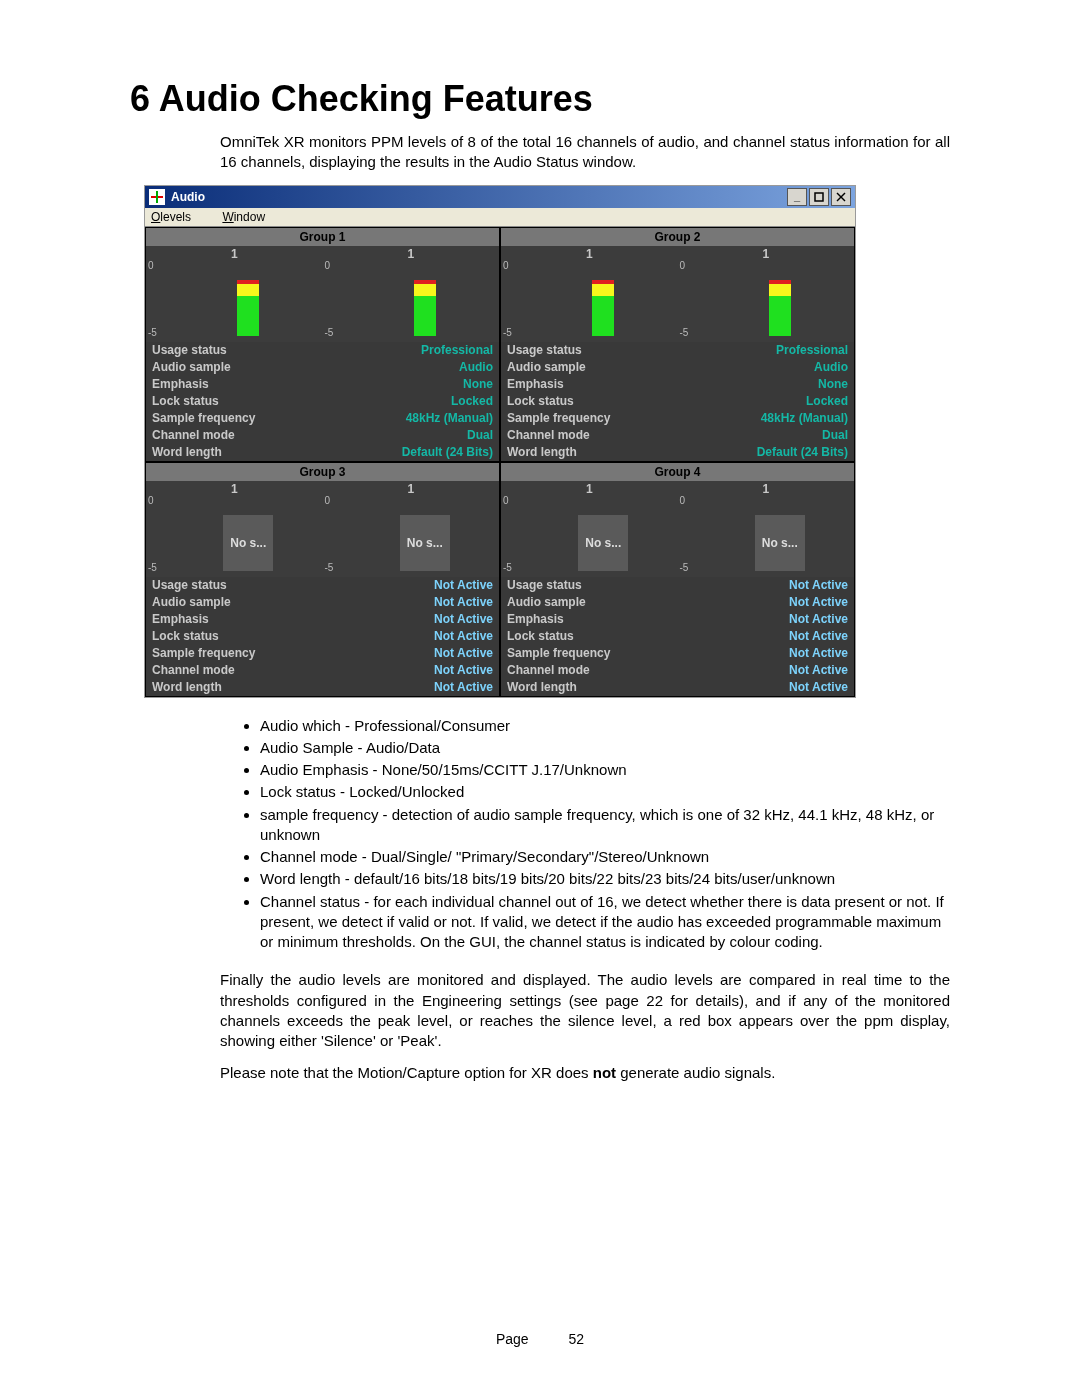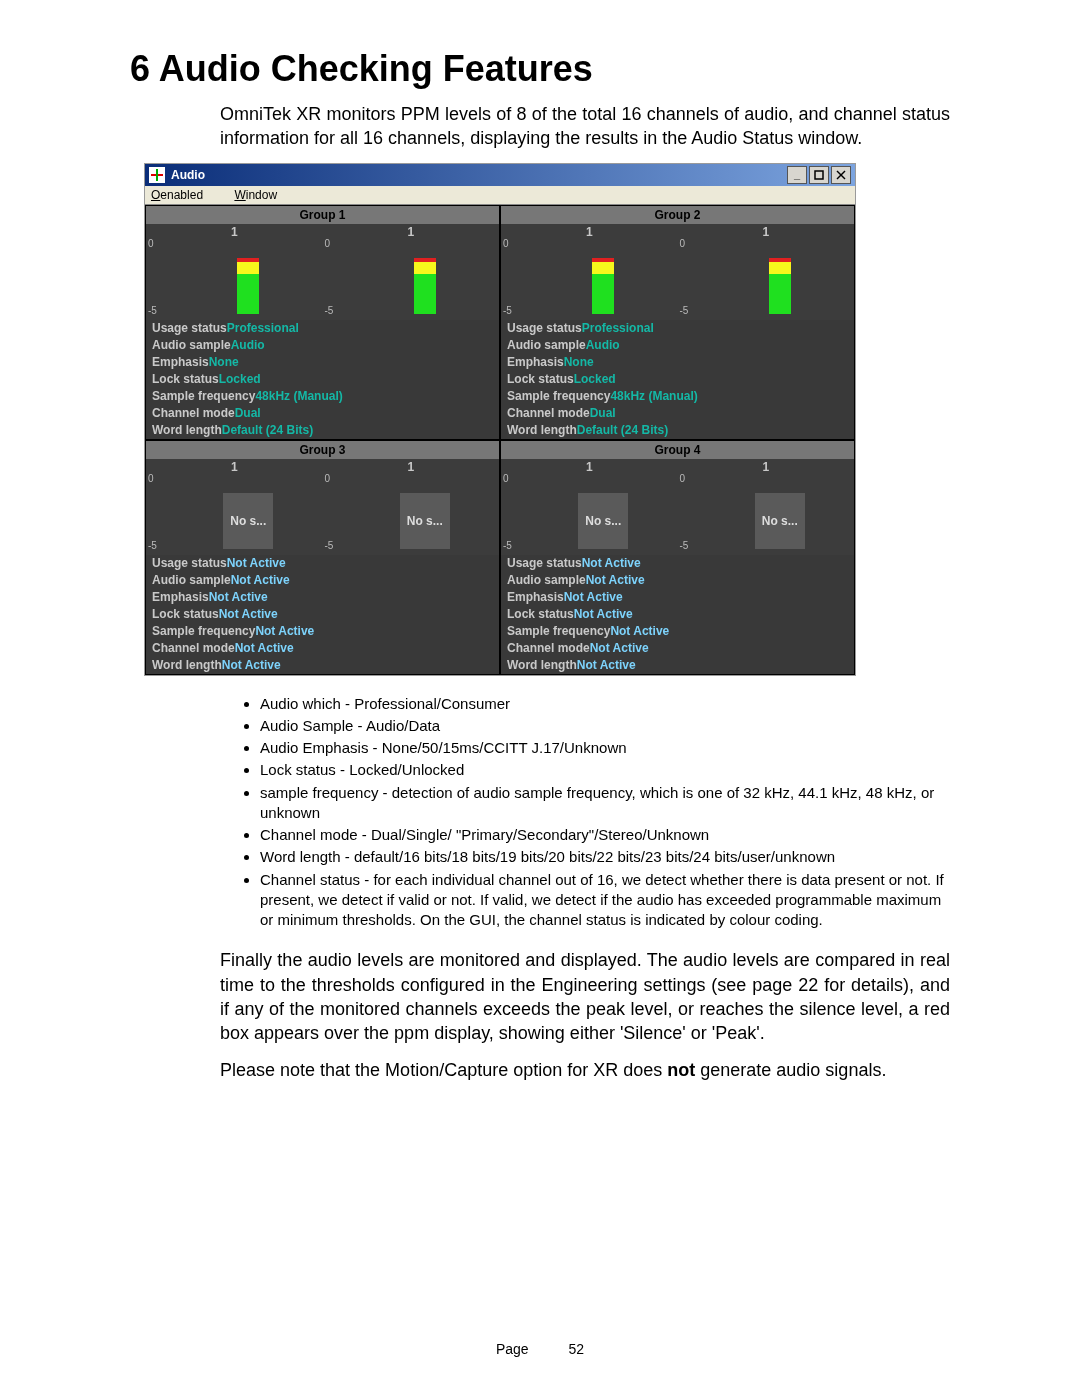--- a/index.html
+++ b/index.html
@@ -1,23 +1,23 @@
 <!DOCTYPE html>
 <html><head>
 <meta charset="utf-8">
 <style>
   body{margin:0;font-family:Arial,Helvetica,sans-serif;background:#fff;color:#000;}
-  .page{width:1080px;height:1397px;position:relative;box-sizing:border-box;padding:48px 130px 0 130px;}
+  .page{width:1080px;height:1397px;position:relative;box-sizing:border-box;padding:78px 130px 0 130px;}
   h1{font-size:36px;font-weight:bold;margin:0 0 12px 0;}
-  .intro,.para{font-size:18px;line-height:1.35;margin:0 0 12px 0;text-align:justify;}
+  .intro,.para{font-size:15px;line-height:1.35;margin:0 0 12px 0;text-align:justify;}
   .indented{margin-left:90px;}
   ul.bullets{margin:4px 0 18px 130px;padding:0;font-size:15px;line-height:1.35;}
   ul.bullets li{margin-bottom:2px;}
   .footer-page{position:absolute;bottom:40px;left:0;width:100%;text-align:center;font-size:14px;}
-  .footer-page span{display:inline-block;margin:0 18px;}
+  .footer-page span{display:inline-block;margin:10px 18px;}
   
   .audiowin{margin:6px 0 18px 0;border:1px solid #9a9a9a;font-family:Tahoma,Arial,sans-serif;font-size:12px;width:710px;margin-left:14px;}
   .titlebar{height:22px;background:linear-gradient(to right,#0a2d78,#7ca4df);color:#fff;display:flex;align-items:center;padding:0 4px;position:relative;}
   .titlebar .ico{width:16px;height:16px;background:#fff;margin-right:6px;display:inline-block;position:relative;}
   .titlebar .ico::before{content:"";position:absolute;left:2px;top:7px;width:12px;height:2px;background:#d00;}
   .titlebar .ico::after{content:"";position:absolute;left:7px;top:2px;width:2px;height:12px;background:#0a0;}
   .titlebar b{font-weight:bold;}
   .winbtns{display:flex;gap:2px;margin-left:auto;}
   .wbtn{width:18px;height:16px;background:#d8d6cf;border:1px solid #555;display:flex;align-items:center;justify-content:center;font-weight:bold;font-family:Arial;color:#000;font-size:11px;line-height:1;}
   .wbtn svg{width:10px;height:10px;}
@@ -34,21 +34,21 @@
   .bar.active .g{position:absolute;bottom:0;left:0;right:0;height:40px;background:#1fe01f;}
   .bar.active .y{position:absolute;bottom:40px;left:0;right:0;height:12px;background:#f7f71c;}
   .bar.active .r{position:absolute;bottom:52px;left:0;right:0;height:4px;background:#e02020;}
   .bar.blank{height:56px;width:50px;background:#5a5a5a;display:flex;align-items:center;justify-content:center;color:#ddd;font-weight:bold;}
   .scale{position:absolute;left:2px;top:4px;bottom:4px;width:20px;color:#bbb;font-size:10px;}
   .scale .t0{position:absolute;top:10px;}
   .scale .b5{position:absolute;bottom:0;}
   .ones{position:absolute;top:0;left:0;right:0;display:flex;color:#c8c8c8;font-weight:bold;font-size:12px;}
   .ones span{flex:1;text-align:center;line-height:16px;}
   .status{background:#393939;}
-  .srow{display:flex;justify-content:flex-start;color:#c9c9c9;font-weight:bold;font-size:12px;padding:0 6px;line-height:17px;}
+  .srow{display:flex;justify-content:space-between;color:#c9c9c9;font-weight:bold;font-size:12px;padding:0 6px;line-height:17px;}
   .srow .val{color:#14b8a6;}
   .srow.dim .val{color:#7dd3fc;}
 </style>
 </head>
 <body>
 
 <div class="page">
   <h1>6 Audio Checking Features</h1>
   <p class="intro indented">OmniTek XR monitors PPM levels of 8 of the total 16 channels of audio, and channel status information for all 16 channels, displaying the results in the Audio Status window.</p>
 
@@ -65,21 +65,21 @@
         </div>
         <div class="wbtn">
           <svg viewBox="0 0 10 10">
               <line x1="1" y1="1" x2="9" y2="9" stroke="#000" stroke-width="1.5"></line>
               <line x1="9" y1="1" x2="1" y2="9" stroke="#000" stroke-width="1.5"></line>
             </svg>
         </div>
       </div>
     </div>
     <div class="menubar">
-      <span><u>O</u><span>enabled</span></span>
+      <span><u>O</u><span>levels</span></span>
       <span><u>W</u><span>indow</span></span>
     </div>
     <div class="grid4" id="groups-grid">
   <div class="group">
     <div class="group-hdr">Group 1</div>
     <div class="meters">
       <div class="ones">
               <span>1</span>
               <span>1</span>
             </div>

